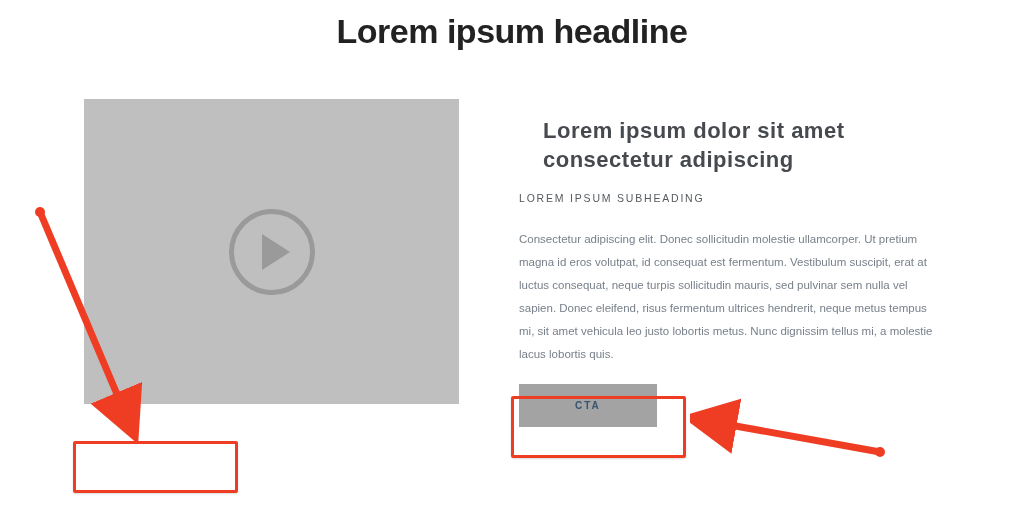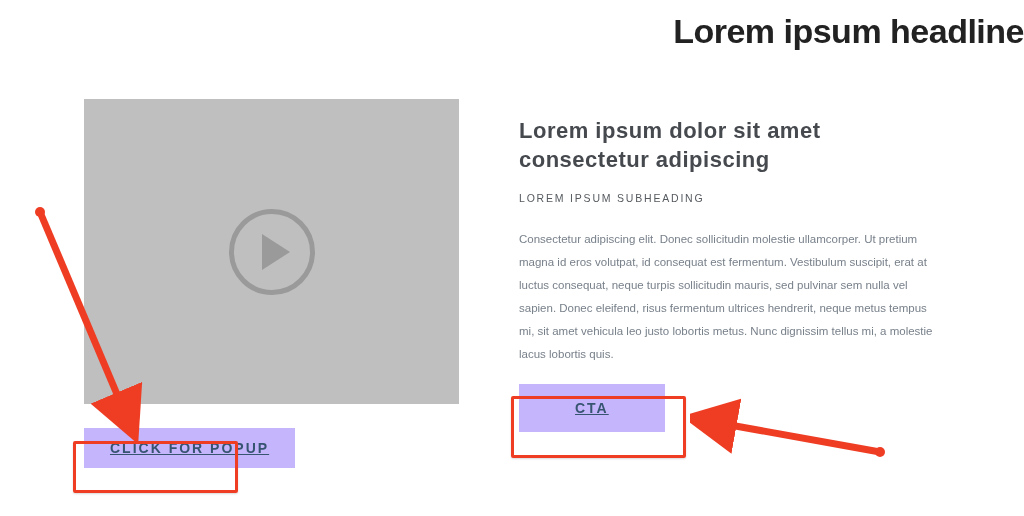--- a/index.html
+++ b/index.html
@@ -4,21 +4,21 @@
   <style>
     * { margin: 0; padding: 0; box-sizing: border-box; }
     body {
       font-family: -apple-system, BlinkMacSystemFont, "Segoe UI", Helvetica, Arial, sans-serif;
       background: #ffffff;
       width: 1024px;
       height: 516px;
       position: relative;
     }
     .page-title {
-      text-align: right;
+      text-align: center;
       font-size: 34px;
       font-weight: 700;
       color: #222;
       padding-top: 12px;
       letter-spacing: -0.5px;
     }
     .content-area {
       display: flex;
       margin-top: 48px;
       padding: 0 84px;
@@ -57,47 +57,47 @@
     .right-col {
       flex: 1;
       padding-top: 18px;
     }
     .section-heading {
       font-size: 22px;
       font-weight: 700;
       color: #464a4f;
       letter-spacing: 0.5px;
       line-height: 1.3;
+      margin-left: 24px;
     }
     .section-subheading {
       margin-top: 18px;
       font-size: 10.5px;
       font-weight: 400;
       letter-spacing: 1.8px;
       color: #555a5f;
       text-transform: uppercase;
     }
     .body-copy {
       margin-top: 24px;
       font-size: 11.5px;
       line-height: 2.0;
       color: #78808a;
     }
     .btn {
       display: inline-block;
-      background: #c4b5fd;
+      background: #a3a3a3;
       color: #375471;
-      font-size: 14px;
+      font-size: 10px;
       font-weight: 600;
       letter-spacing: 2px;
       padding: 12px 26px;
       border: none;
       cursor: pointer;
       text-transform: uppercase;
-      text-decoration: underline;
     }
     .popup-btn-wrap { margin-top: 24px; }
     .cta-btn-wrap { margin-top: 18px; }
     .cta-btn { padding: 16px 56px; }
 
     .highlight-box {
       position: absolute;
       border: 3px solid #ef3d24;
       border-radius: 2px;
       pointer-events: none;
@@ -116,23 +116,20 @@
 
 <h1 class="page-title">Lorem ipsum headline</h1>
 
 <div class="content-area">
 
   <div class="left-col">
     <div class="video-placeholder">
       <div class="play-circle">
         <div class="play-triangle"></div>
       </div>
-    </div>
-    <div class="popup-btn-wrap">
-      <button class="btn">CLICK FOR POPUP</button>
     </div>
   </div>
 
   <div class="right-col">
     <h2 class="section-heading">Lorem ipsum dolor sit amet consectetur adipiscing</h2>
     <div class="section-subheading">LOREM IPSUM SUBHEADING</div>
     <p class="body-copy">Consectetur adipiscing elit. Donec sollicitudin molestie ullamcorper. Ut pretium magna id eros volutpat, id consequat est fermentum. Vestibulum suscipit, erat at luctus consequat, neque turpis sollicitudin mauris, sed pulvinar sem nulla vel sapien. Donec eleifend, risus fermentum ultrices hendrerit, neque metus tempus mi, sit amet vehicula leo justo lobortis metus. Nunc dignissim tellus mi, a molestie lacus lobortis quis.</p>
     <div class="cta-btn-wrap">
       <button class="btn cta-btn">CTA</button>
     </div>

